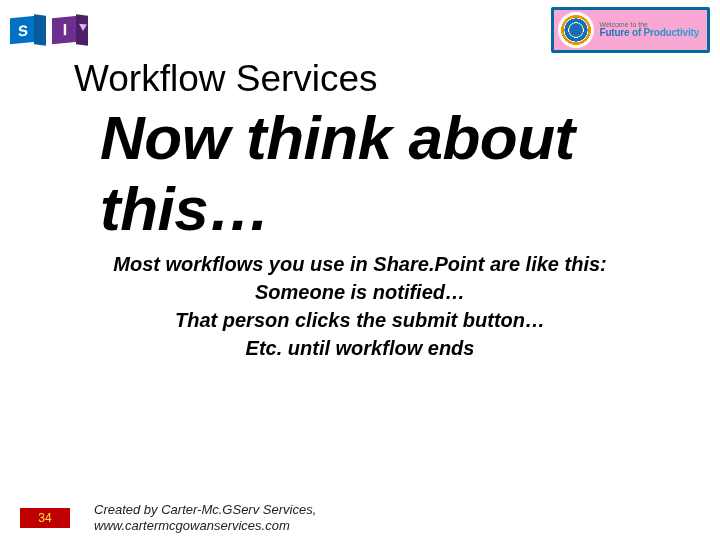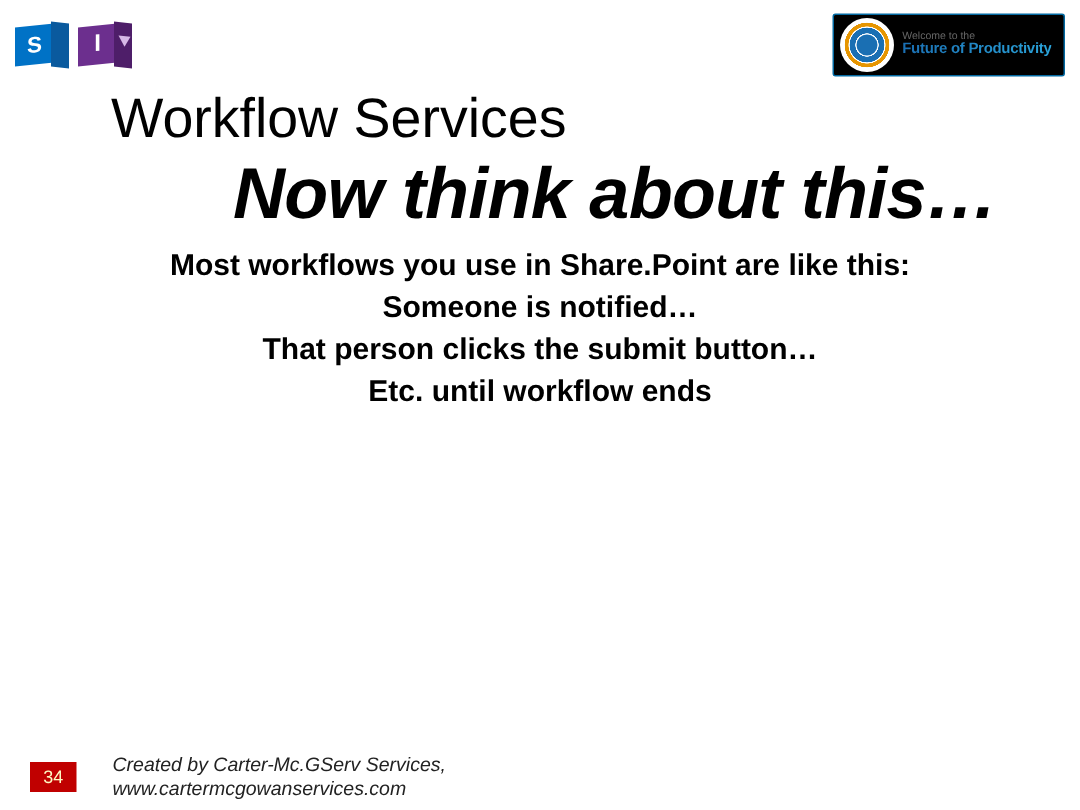--- a/index.html
+++ b/index.html
@@ -81,25 +81,25 @@
     top: 9px;
     width: 0;
     height: 0;
     border-left: 4px solid transparent;
     border-right: 4px solid transparent;
     border-top: 7px solid #d6b8e6;
   }
   .right-logo {
     display: flex;
     align-items: center;
-    border: 1px solid #0369a1;
+    border: 3px solid #0369a1;
     border-radius: 2px;
     padding: 2px 8px 2px 4px;
     gap: 6px;
-    background: #000000;
+    background: #f9a8d4;
   }
   .circle-logo {
     width: 36px;
     height: 36px;
     border-radius: 50%;
     background: radial-gradient(circle at 50% 50%, #fff 30%, #1a6fb3 31%, #1a6fb3 45%, #fff 46%, #fff 48%, #e69500 49%, #e69500 58%, #fff 59%);
     position: relative;
     flex-shrink: 0;
   }
   .circle-logo::after {
@@ -128,52 +128,53 @@
     color: transparent;
     letter-spacing: -0.2px;
   }
   .title {
     font-size: 37px;
     font-weight: normal;
     padding: 4px 0 0 74px;
     color: #000;
   }
   .subtitle {
-    font-size: 48px;
+    font-size: 62px;
     font-weight: bold;
     font-style: italic;
-    text-align: center;
+    text-align: left;
     padding: 2px 0 6px 100px;
     color: #000;
     letter-spacing: -0.5px;
   }
   .body-text {
     padding: 0 60px 0 60px;
     text-align: center;
   }
   .body-text p {
     font-size: 20px;
     font-weight: bold;
+    font-style: italic;
     line-height: 1.4;
     color: #000;
   }
   .footer {
     position: absolute;
     left: 0;
     bottom: 6px;
     display: flex;
     align-items: center;
     gap: 24px;
     padding-left: 20px;
   }
   .page-num {
-    width: 31px;
+    width: 50px;
     height: 20px;
     background: #c00000;
-    color: #fef9c3;
+    color: #fde047;
     font-size: 12px;
     display: flex;
     align-items: center;
     justify-content: center;
   }
   .credits {
     font-size: 13px;
     font-style: italic;
     line-height: 1.25;
     color: #222;

